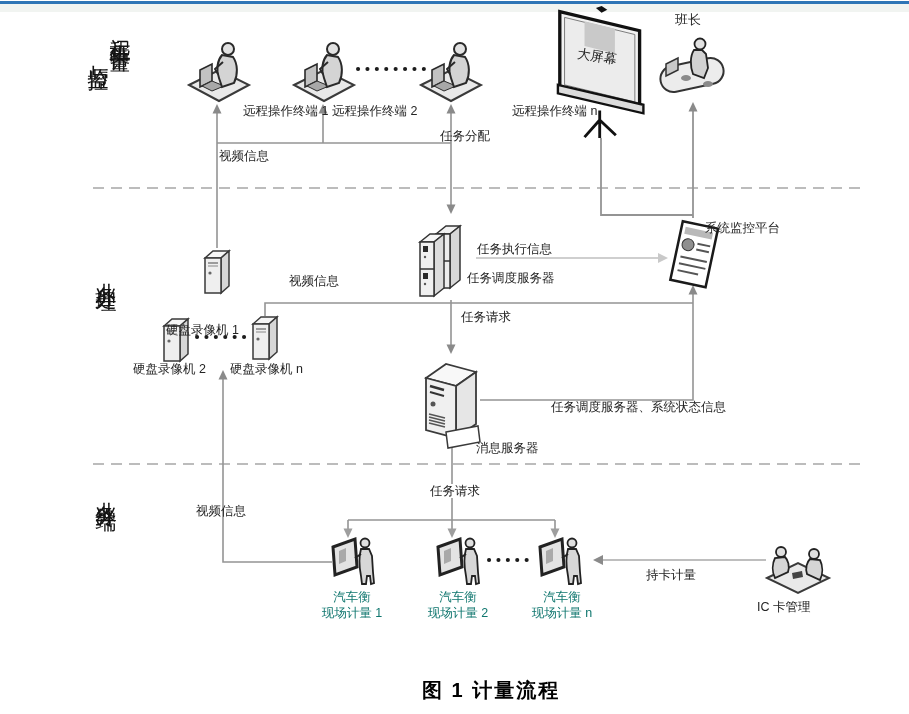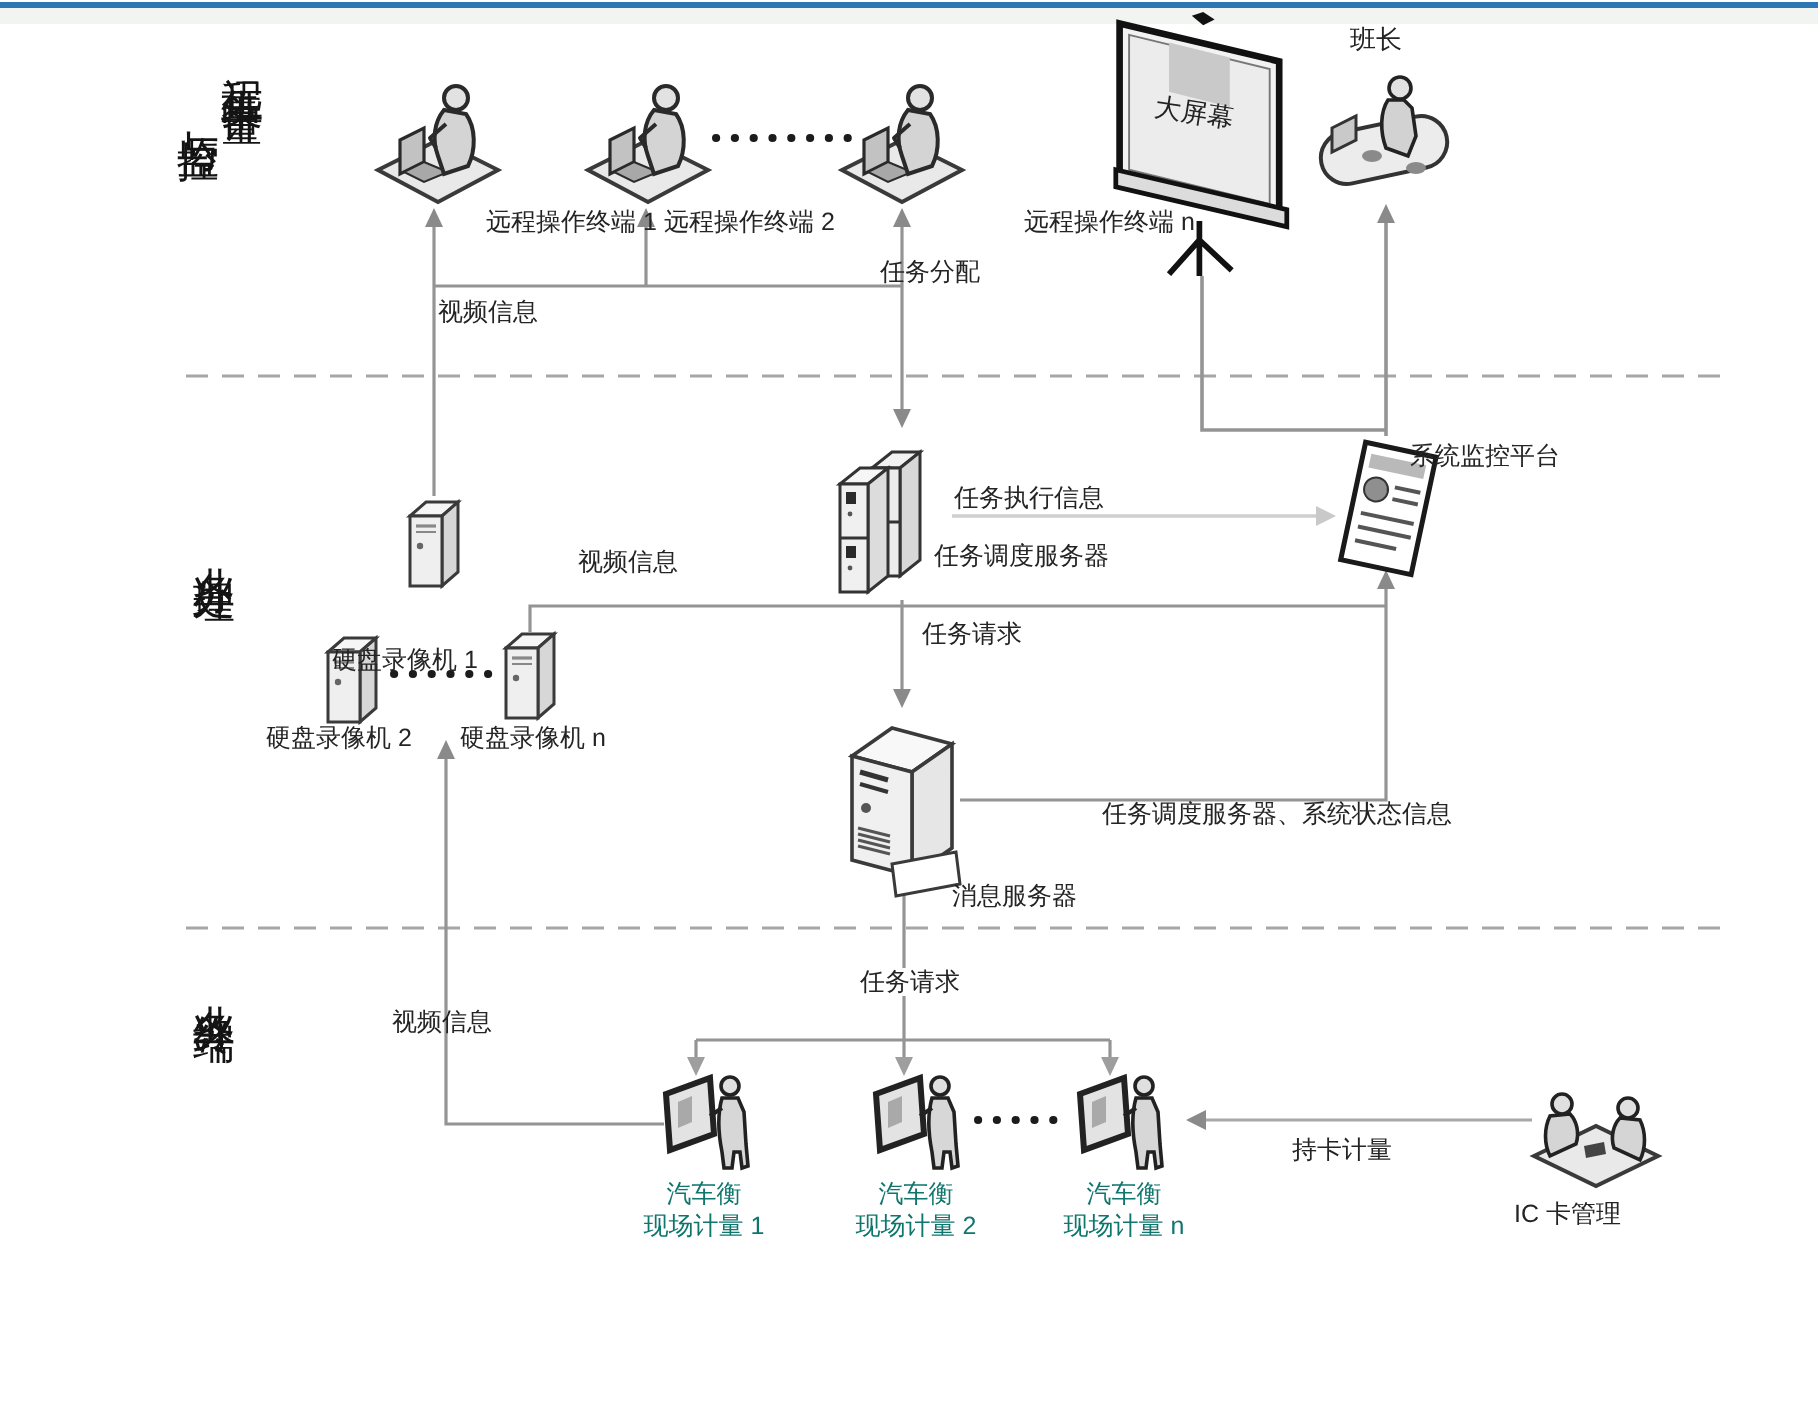--- a/index.html
+++ b/index.html
@@ -320,14 +320,15 @@
   <div class="lbl" style="left:219px;top:149px;">视频信息</div>
   <div class="lbl" style="left:440px;top:129px;">任务分配</div>
   <div class="lbl" style="left:477px;top:242px;">任务执行信息</div>
   <div class="lbl" style="left:289px;top:274px;">视频信息</div>
   <div class="lbl" style="left:461px;top:310px;">任务请求</div>
   <div class="lbl" style="left:551px;top:400px;">任务调度服务器、系统状态信息</div>
   <div class="lbl bg" style="left:428px;top:484px;">任务请求</div>
   <div class="lbl" style="left:196px;top:504px;">视频信息</div>
   <div class="lbl" style="left:646px;top:568px;text-align:center;">持卡计量</div>
 
+  <div class="caption" style="left:422px;top:677px;">图 1 计量流程</div>
 
 </div>
 
 </body></html>

